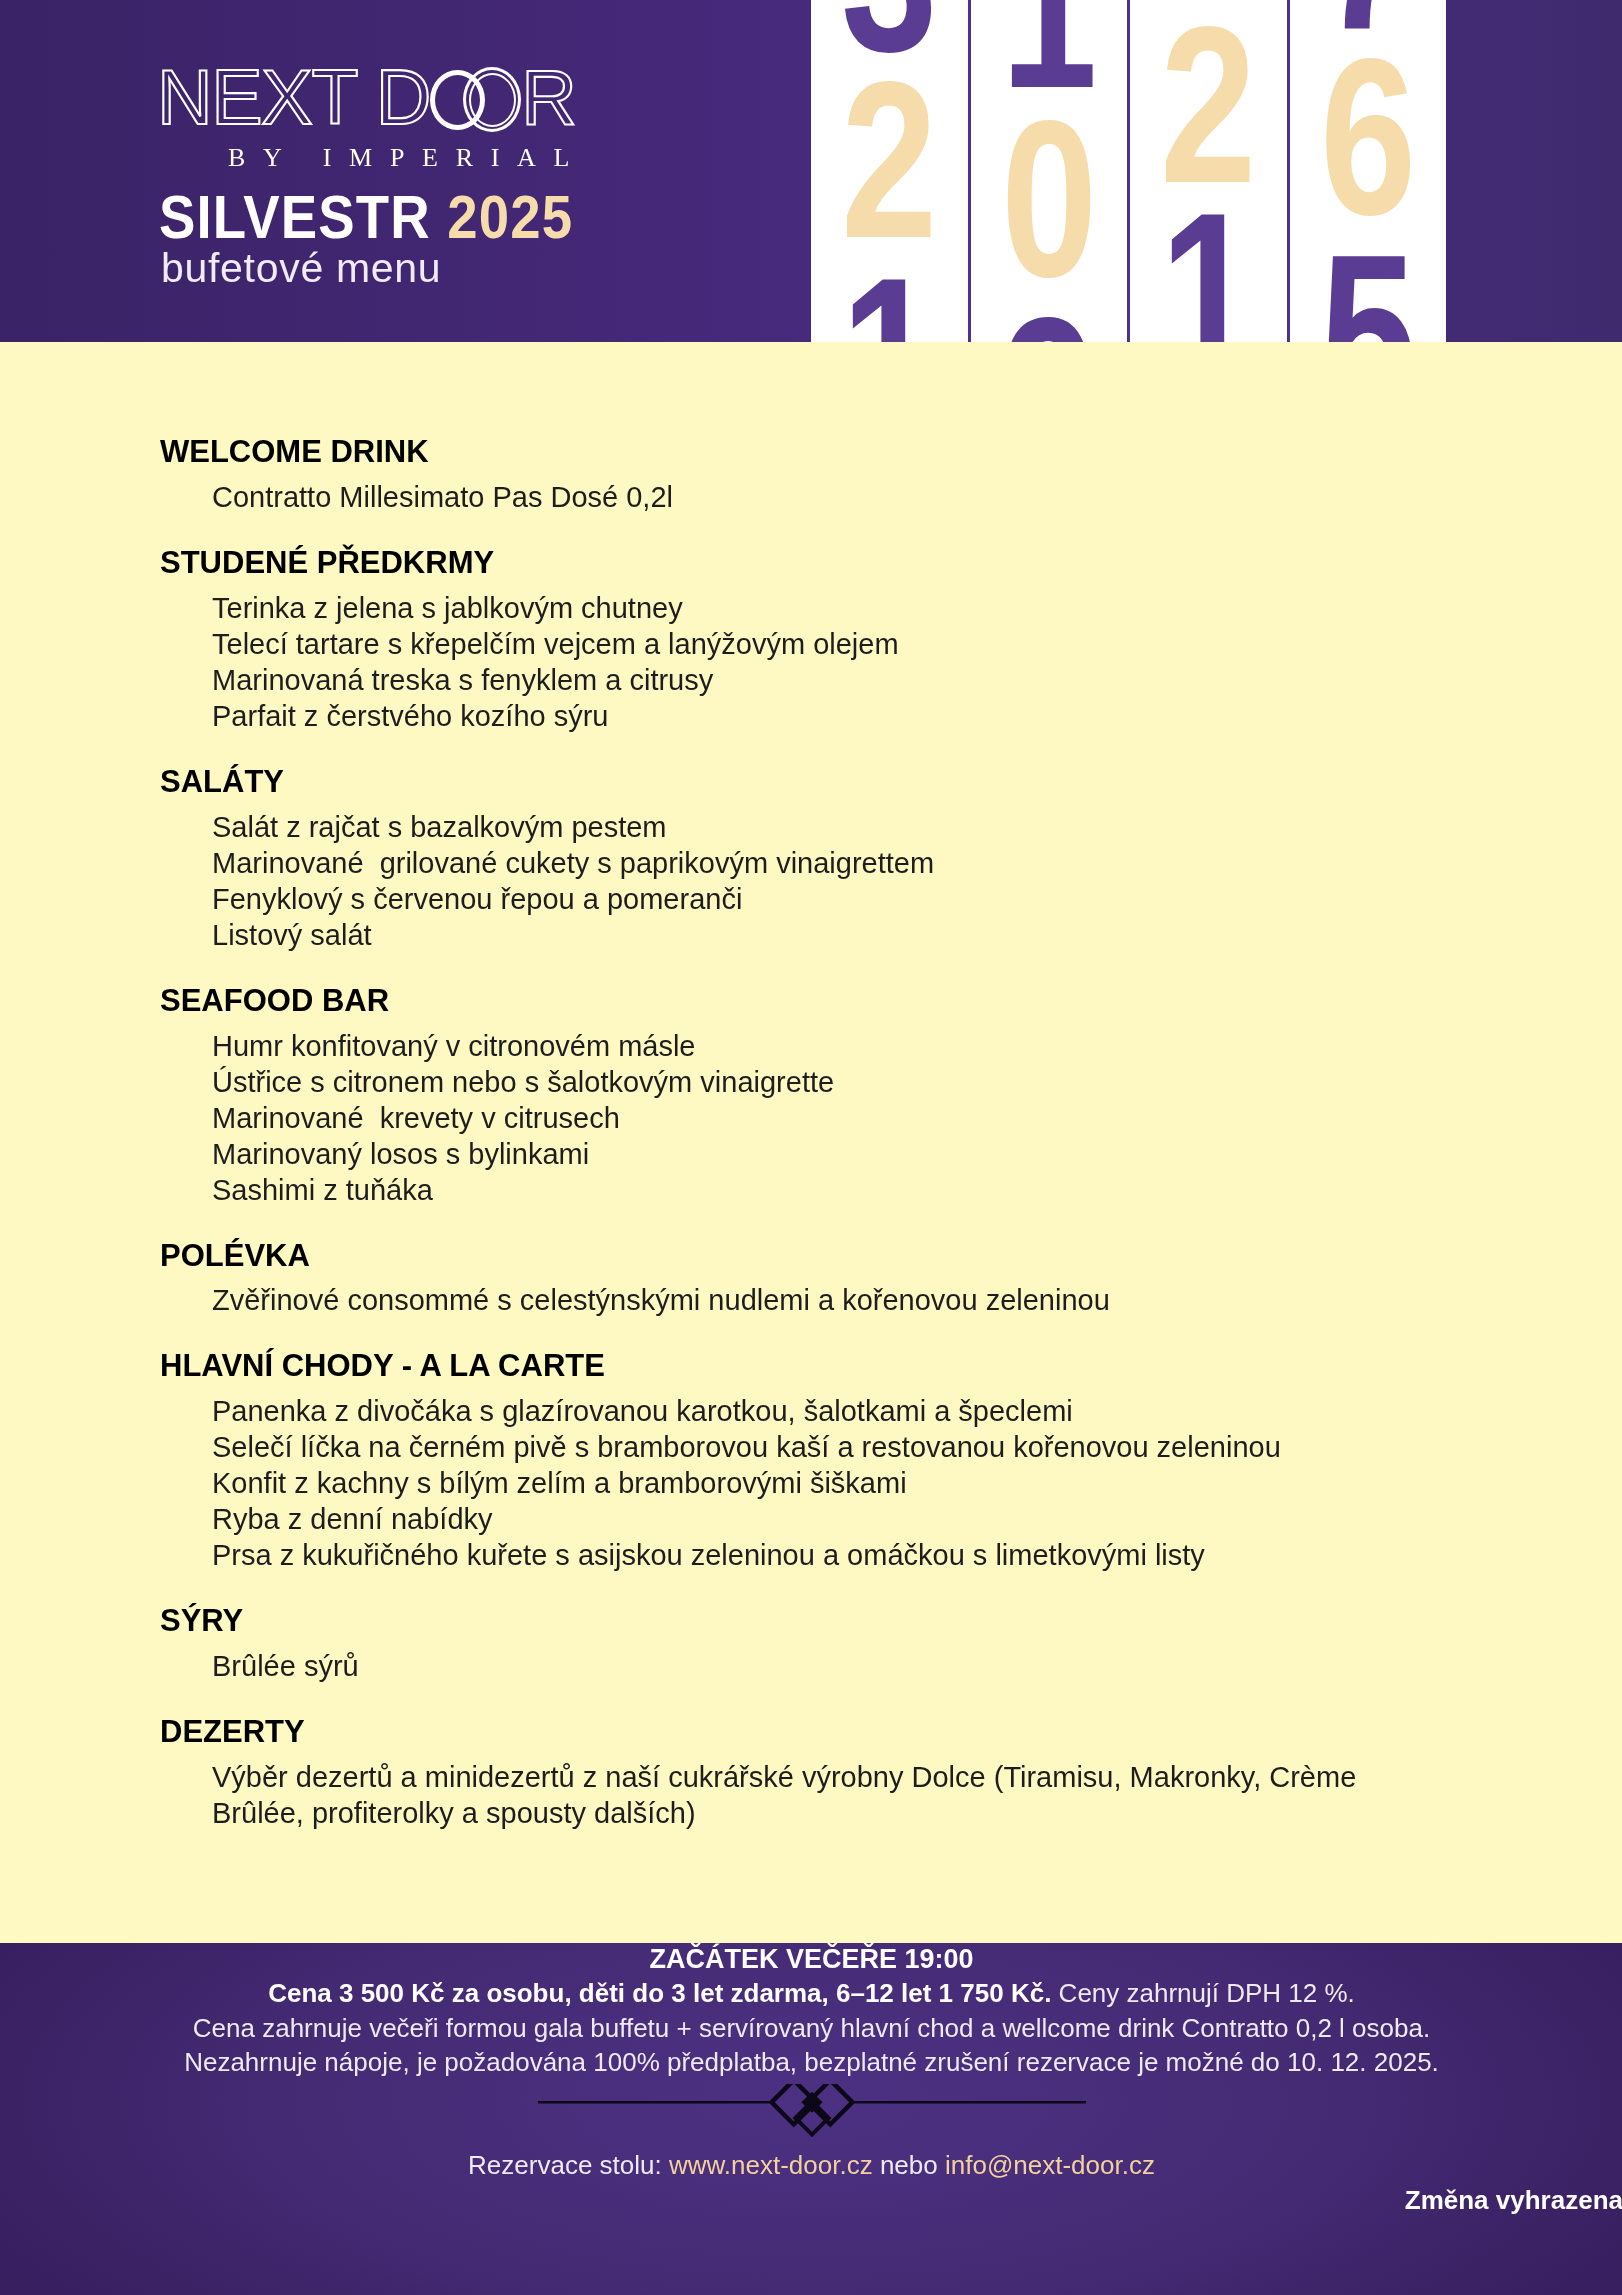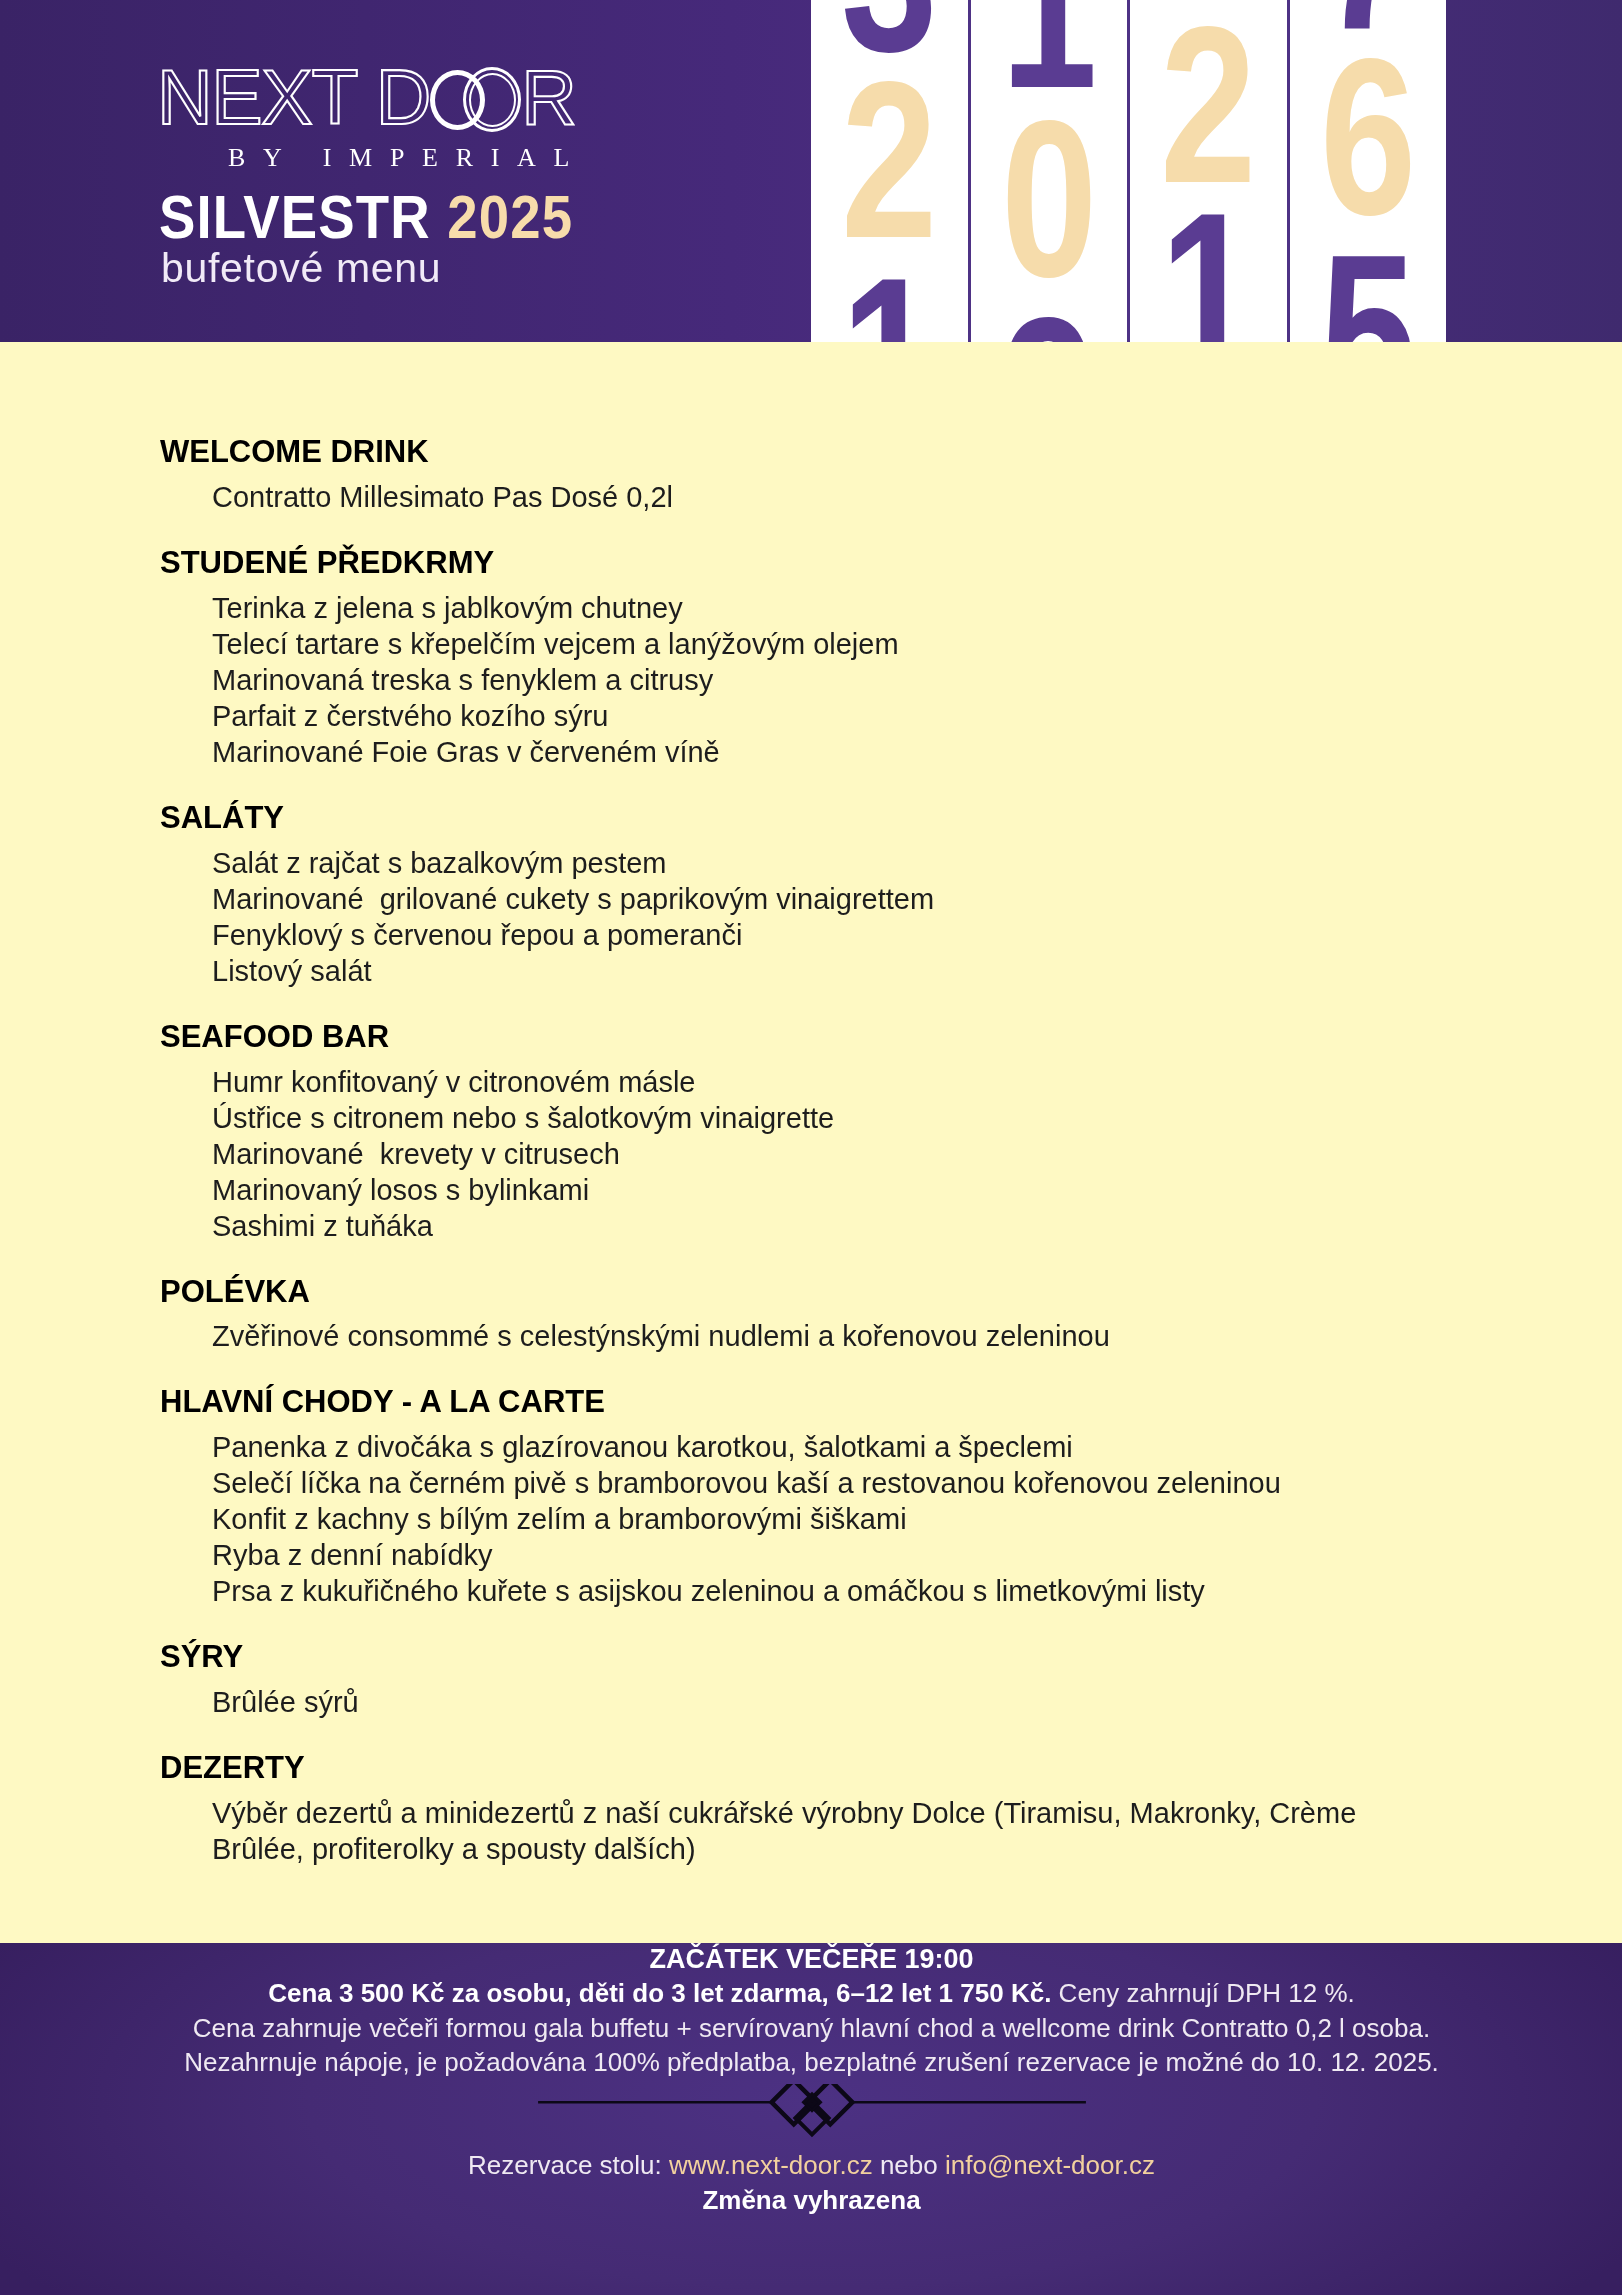--- a/index.html
+++ b/index.html
@@ -74,21 +74,21 @@
   
   .footer{
     position:absolute;left:0;top:1943px;width:1623px;height:352px;box-sizing:border-box;
     background:radial-gradient(916px 340px at 50% 45%, #4c3183 0%, #452b74 55%, #371f60 100%);
     text-align:center;color:#ffffff;
   }
   .f-line{margin:0 0 1.3px 0;font-size:26px;line-height:33px;font-weight:400;color:#efe9f2;}
   .f-start{font-weight:700;font-size:27px;color:#ffffff;}
   .f-line b{font-weight:700;color:#ffffff;}
   .gold{color:#f2d19e;font-weight:400;text-decoration:none;cursor:pointer;}
-  .f-disclaimer{font-weight:700;color:#ffffff;}
+  .f-disclaimer{font-weight:700;color:#ffffff;text-align:right;}
   .divider{width:550px;height:60px;margin:5.2px auto 5.2px auto;}
 </style>
 </head>
 <body>
 
 <div class="page">
 
   <div class="header">
 
     <div class="logo">
@@ -144,21 +144,20 @@
       </ul>
     </div>
 
     <div class="section">
       <h2>STUDENÉ PŘEDKRMY</h2>
       <ul class="items">
         <li>Terinka z jelena s jablkovým chutney</li>
         <li>Telecí tartare s křepelčím vejcem a lanýžovým olejem</li>
         <li>Marinovaná treska s fenyklem a citrusy</li>
         <li>Parfait z čerstvého kozího sýru</li>
-        <li>Marinované Foie Gras v červeném víně</li>
       </ul>
     </div>
 
     <div class="section">
       <h2>SALÁTY</h2>
       <ul class="items">
         <li>Salát z rajčat s bazalkovým pestem</li>
         <li>Marinované  grilované cukety s paprikovým vinaigrettem</li>
         <li>Fenyklový s červenou řepou a pomeranči</li>
         <li>Listový salát</li>

